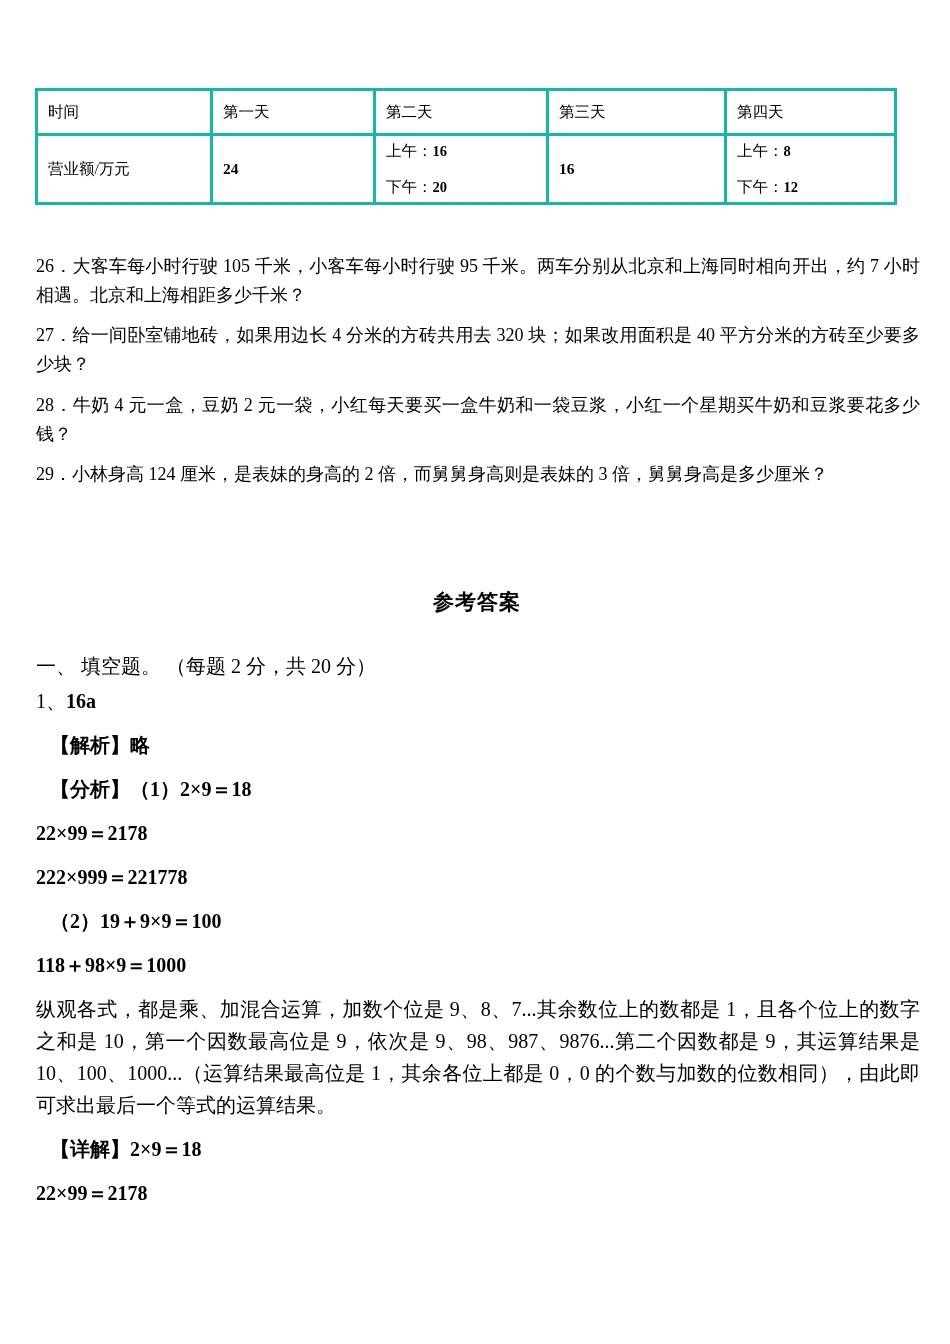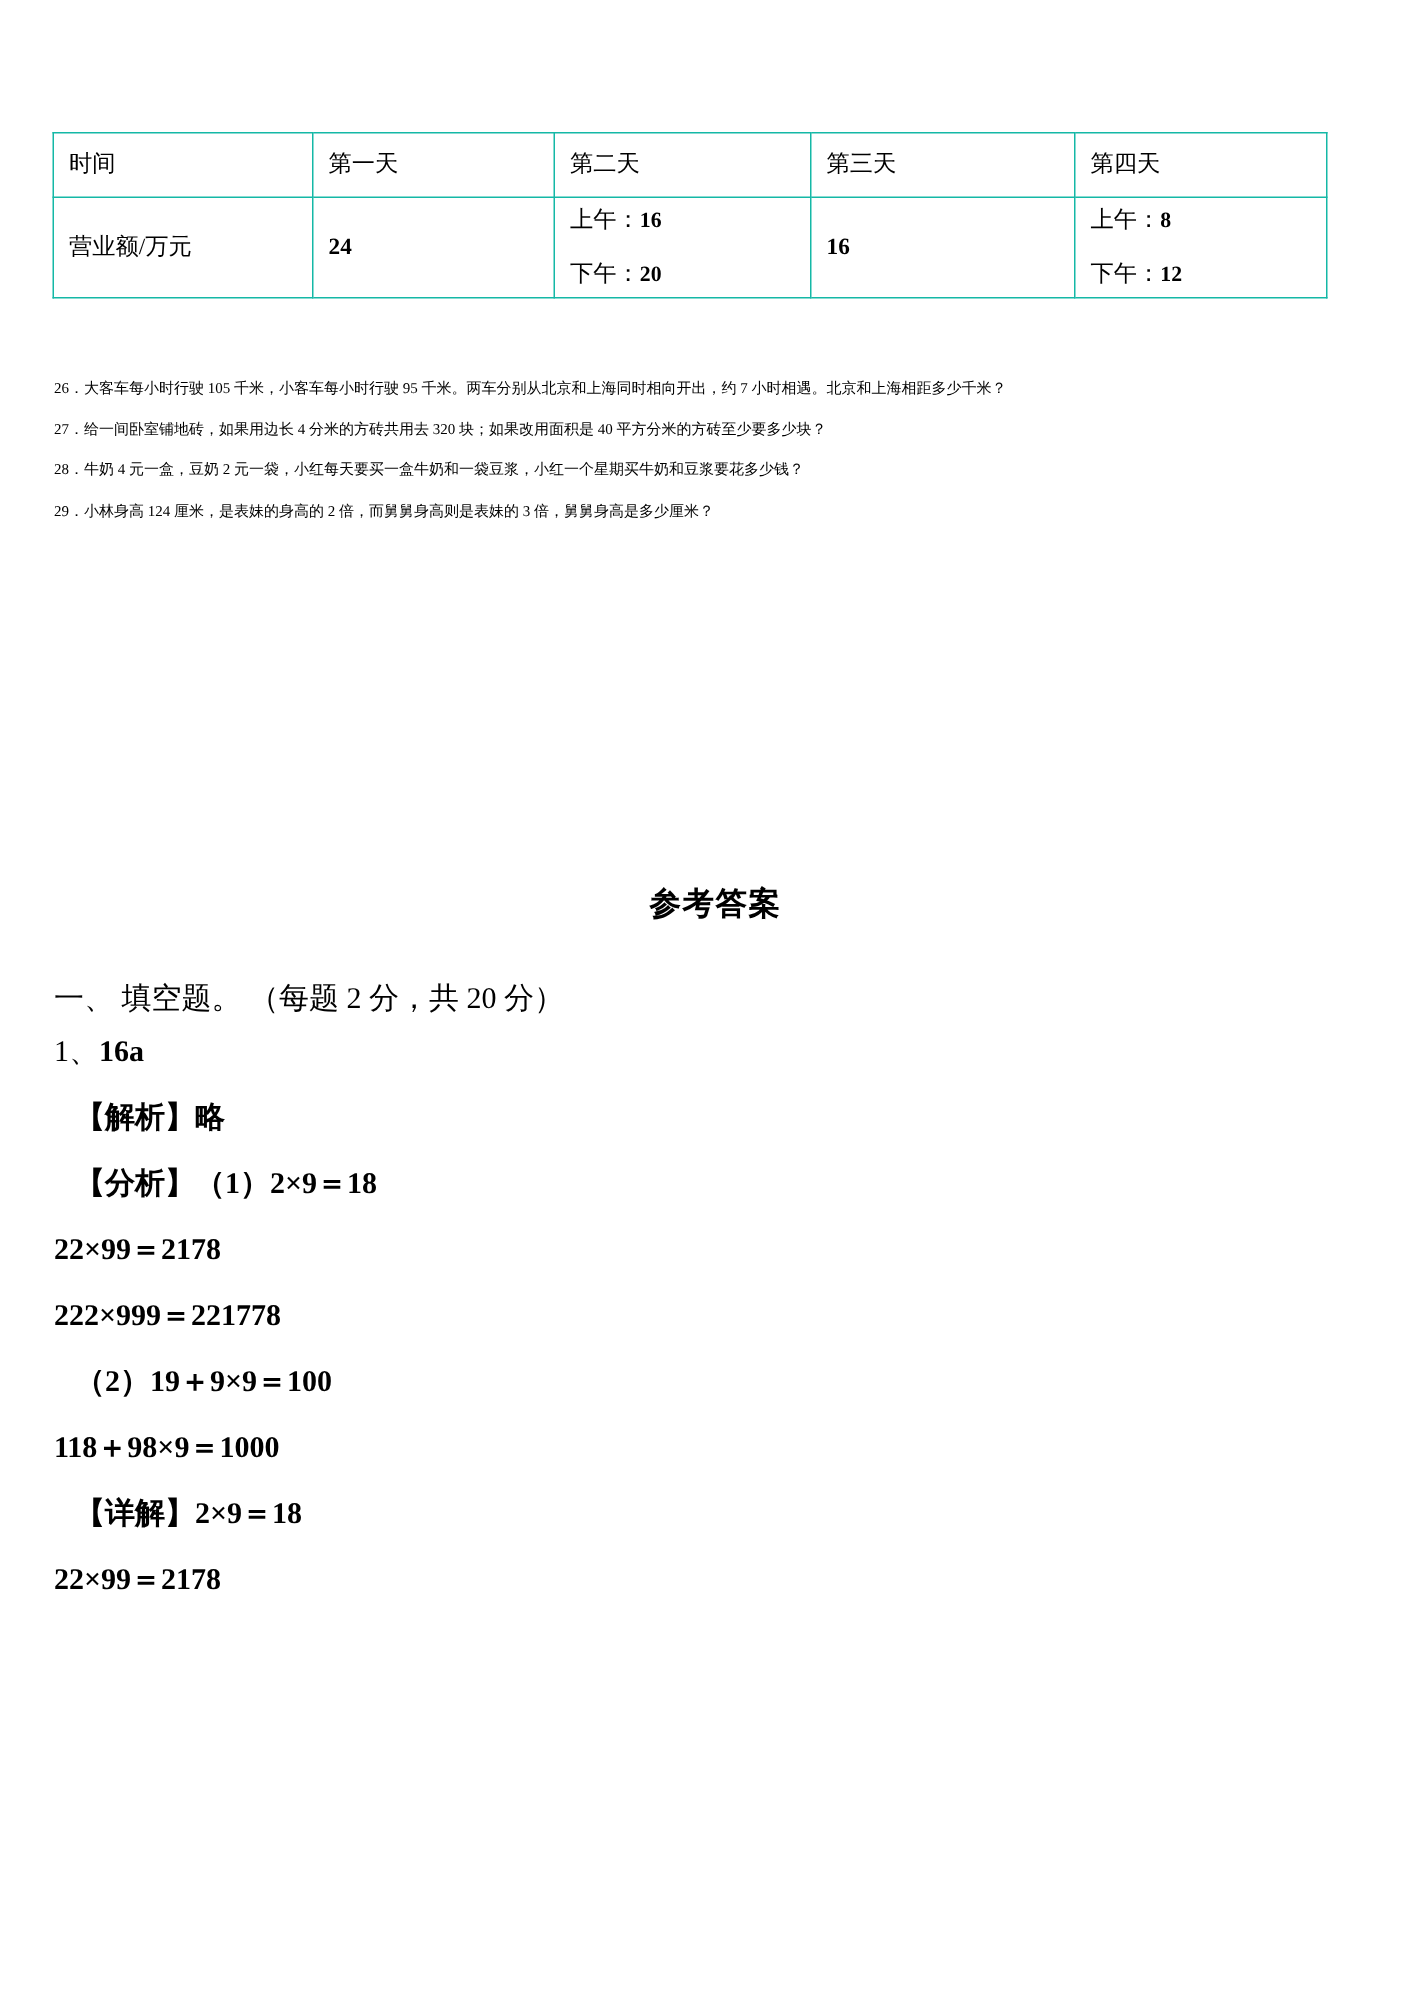--- a/index.html
+++ b/index.html
@@ -28,21 +28,21 @@
   
   .data-table {
     position: absolute;
     left: 35px;
     top: 88px;
     width: 744px;
     border-collapse: collapse;
     table-layout: fixed;
   }
   .data-table td {
-    border: 1px solid #14b8a6;
+    border: 3px solid #14b8a6;
     padding: 0 10px;
     font-size: 15.5px;
     font-family: "Liberation Serif", "DejaVu Serif", serif;
     vertical-align: middle;
     line-height: 1.5;
   }
   .data-table tr.head-row td { height: 42px; }
   .data-table tr.body-row td { height: 66px; }
   .col-0 { width: 152px; }
   .col-1 { width: 140px; }
@@ -57,21 +57,21 @@
   .sub-line + .sub-line { margin-top: 12px; }
 
   
   .qblock {
     position: absolute;
     left: 36px;
     top: 252px;
     width: 884px;
   }
   .qline {
-    font-size: 10px;
+    font-size: 18px;
     line-height: 1.62;
     margin-bottom: 11px;
     text-align: justify;
     white-space: normal;
   }
   .qline .num { font-weight: normal; }
 
   
   .answer-title {
     position: absolute;
@@ -164,20 +164,21 @@
     <div class="aline spaced bold">22×99＝2178</div>
 
     <div class="aline spaced bold">222×999＝221778</div>
 
 
     <div class="aline spaced indent bold">（2）19＋9×9＝100</div>
 
     <div class="aline spaced bold">118＋98×9＝1000</div>
 
 
+    <div class="aline spaced">纵观各式，都是乘、加混合运算，加数个位是 9、8、7...其余数位上的数都是 1，且各个位上的数字之和是 10，第一个因数最高位是 9，依次是 9、98、987、9876...第二个因数都是 9，其运算结果是 10、100、1000...（运算结果最高位是 1，其余各位上都是 0，0 的个数与加数的位数相同），由此即可求出最后一个等式的运算结果。</div>
 
     <div class="aline spaced indent"><span class="bold">【详解】</span><span class="bold">2×9＝18</span></div>
 
     <div class="aline spaced bold">22×99＝2178</div>
 
   </div>
 
 </div>
 
 </body></html>

